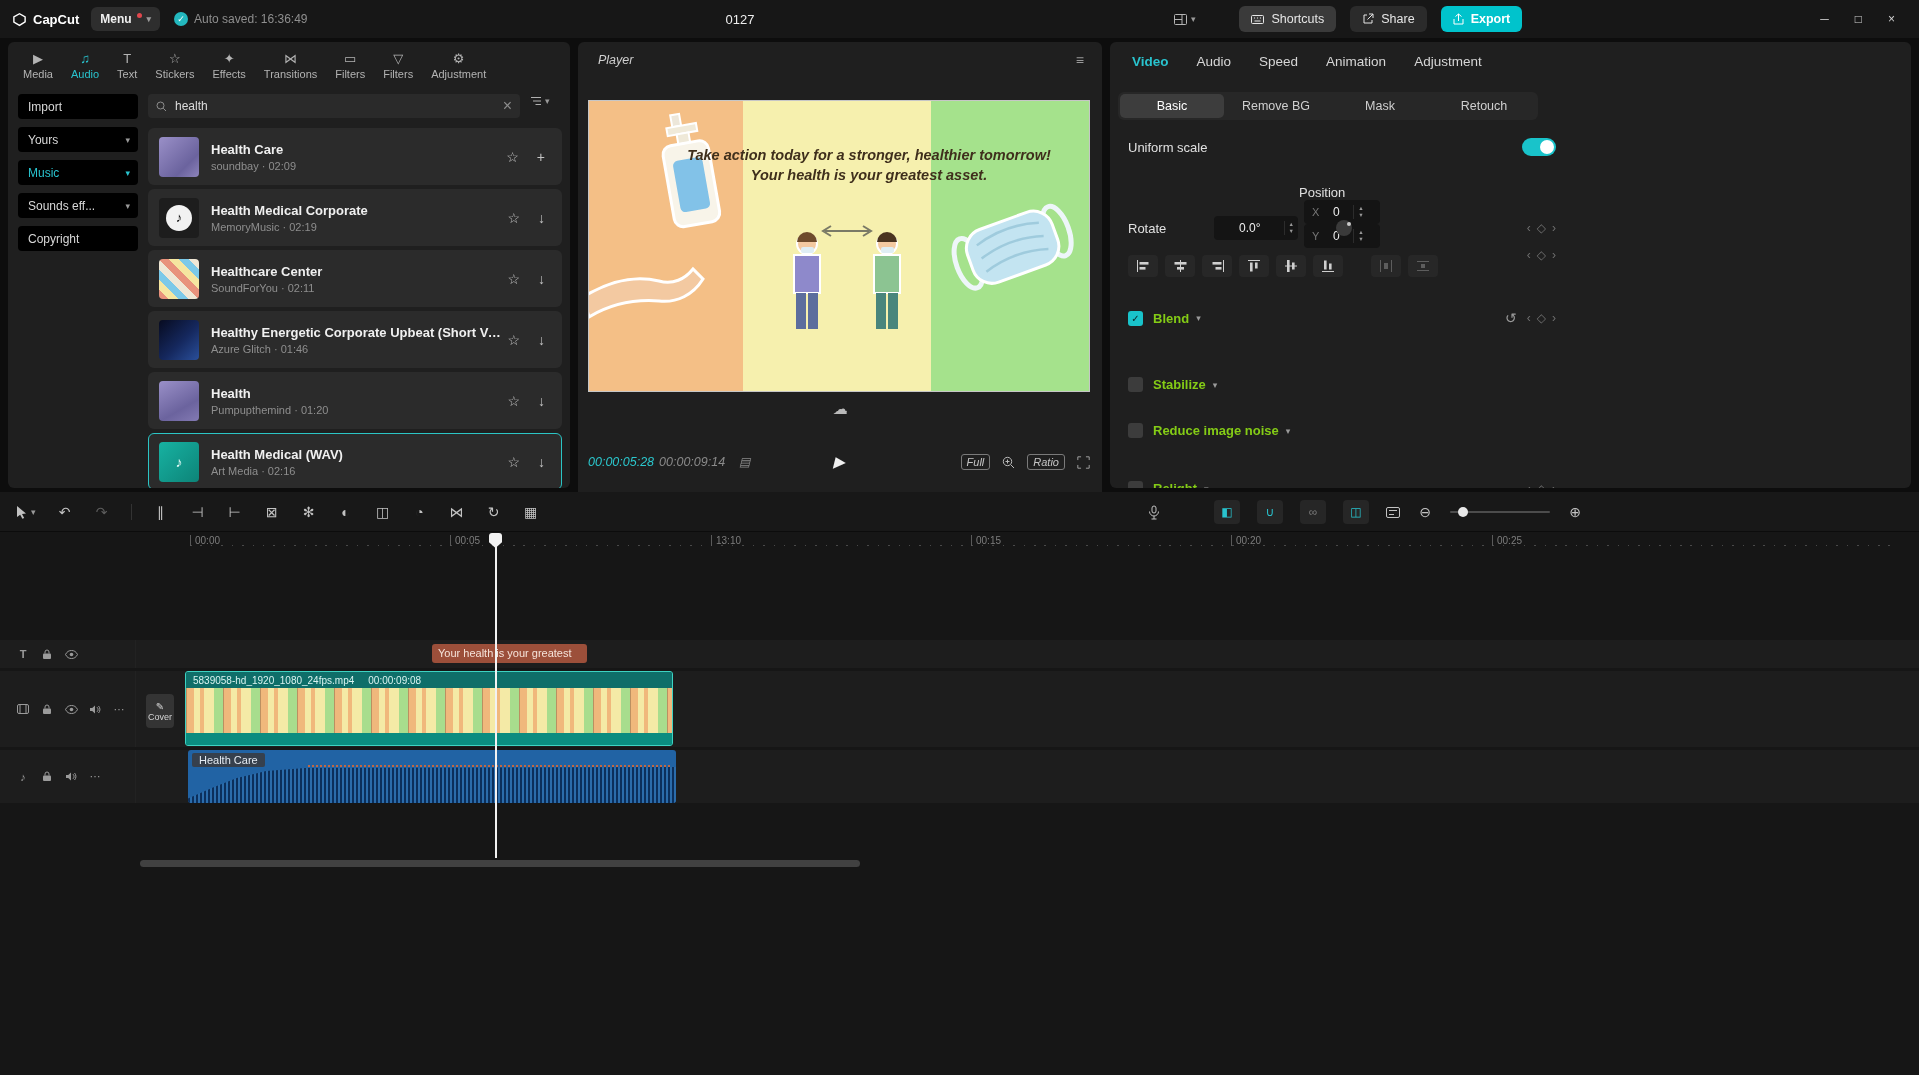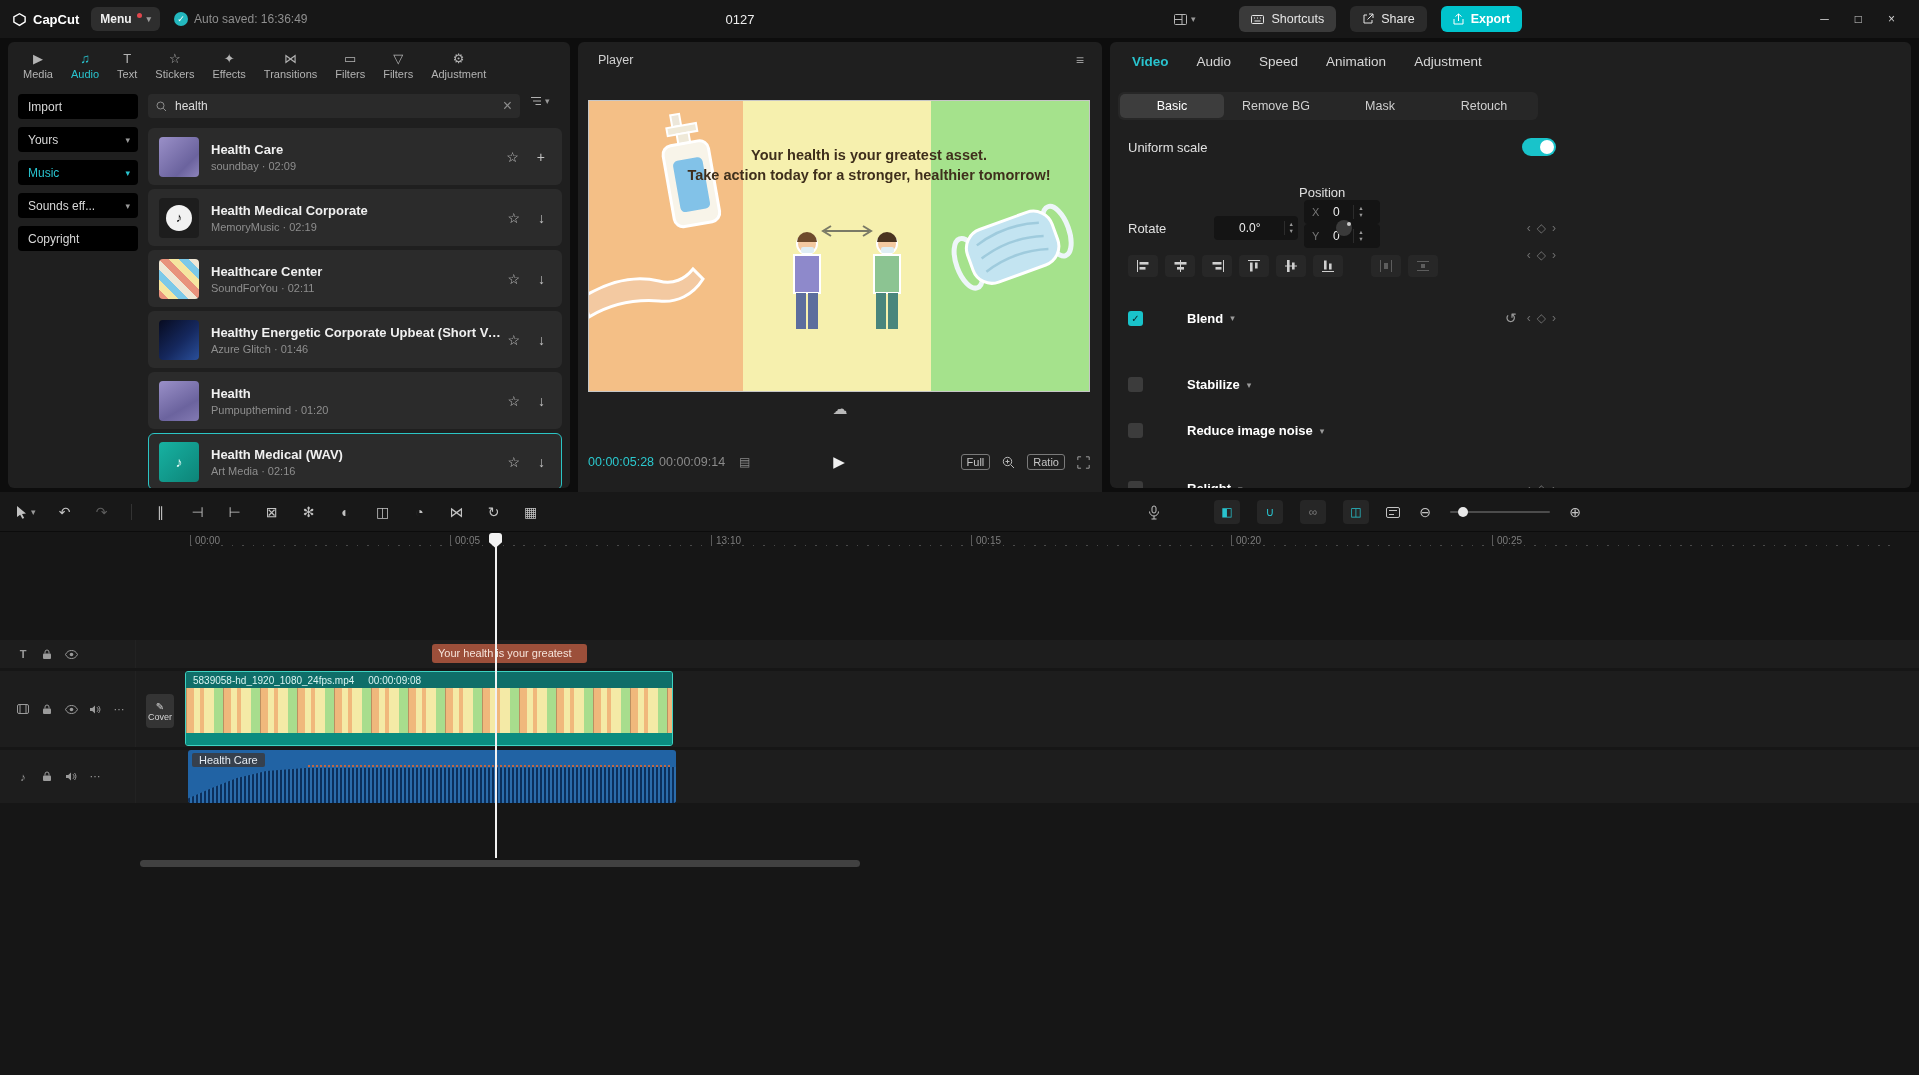--- a/index.html
+++ b/index.html
@@ -48,21 +48,21 @@
   .th3 { background:repeating-linear-gradient(45deg,#e8927c 0 7px,#f5e6a0 7px 14px,#7cc9e8 14px 21px,#efe7d5 21px 28px); }
   .th4 { background:linear-gradient(135deg,#070b20,#15285e 55%,#2a4f9a); }
   .th5 { background:linear-gradient(150deg,#9a90c8,#6b639e 65%,#837ab3); }
   .th6 { background:linear-gradient(135deg,#17b2a2,#0d8478); color:#eafffb; font-size:14px; }
   .aud-meta { flex:1; min-width:0; }
   .aud-title { font-size:13px; font-weight:700; color:#f0f0f0; white-space:nowrap; overflow:hidden; text-overflow:ellipsis; }
   .aud-sub { font-size:11px; color:#8e8e8e; margin-top:3px; }
   .aud-act { display:flex; align-items:center; gap:18px; color:#c4c4c4; font-size:14px; padding-right:6px; }
 
   
-  .player-panel { left:578px; top:42px; width:524px; height:542px; }
+  .player-panel { left:578px; top:42px; width:524px; height:542px;font-style:italic; }
   .pl-head { display:flex; align-items:center; justify-content:space-between; padding:10px 18px 0 20px; font-size:12.5px; color:#cfcfcf; }
   .preview { position:absolute; left:10px; top:58px; width:502px; height:292px; border:1px solid rgba(255,255,255,.75); }
   .pv-caption { position:absolute; left:60px; top:44px; width:440px; text-align:center; font-size:14.5px; font-weight:700; color:#3f2f1c; line-height:1.4; }
   .cloud-ic { position:absolute; left:0; right:0; top:358px; text-align:center; font-size:15px; color:#b9b9b9; }
   .transport { position:absolute; left:10px; right:12px; top:406px; height:28px; display:flex; align-items:center; }
   .tc-cur { color:#2bc8ce; font-size:12.5px; }
   .tc-tot { color:#8a8a8a; font-size:12.5px; margin-left:5px; }
   .frame-ic { color:#8a8a8a; margin-left:14px; font-size:12px; }
   .play-ic { position:absolute; left:0; right:0; text-align:center; color:#f0f0f0; font-size:15px; }
   .tr-right { margin-left:auto; display:flex; align-items:center; gap:12px; color:#b9b9b9; z-index:2; }
@@ -85,21 +85,21 @@
   .stepper { display:flex; flex-direction:column; color:#9a9a9a; font-size:5.5px; line-height:1.3; padding-left:4px; border-left:1px solid #2c2c2c; }
   .kf { margin-left:auto; display:flex; align-items:center; gap:6px; color:#6f6f6f; font-size:12px; }
   .dial { width:16px; height:16px; border-radius:50%; background:#3a3a3a; position:relative; margin-left:38px; }
   .dial .d { position:absolute; left:11px; top:2px; width:4px; height:4px; border-radius:50%; background:#c9c9c9; }
   .alignbar { position:absolute; left:18px; top:213px; display:flex; gap:7px; align-items:center; }
   .al-btn { width:30px; height:22px; background:#272727; border-radius:4px; display:flex; align-items:center; justify-content:center; color:#cfcfcf; }
   .al-btn.dim { color:#5d5d5d; }
   .al-gap { width:14px; }
   .cb { width:15px; height:15px; border-radius:3px; background:#3c3c3c; margin-right:10px; display:flex; align-items:center; justify-content:center; font-size:10px; color:#3c3c3c; flex:none; }
   .cb.on { background:#19c3ca; color:#0c2425; }
-  .sec-label { font-weight:700; color:#ffffff; margin-right:7px;margin-left:34px; }
+  .sec-label { font-weight:700; color:#84cc16; margin-right:7px; }
 
   
   .timeline { position:absolute; left:0; top:492px; width:1919px; height:583px; background:#161616; }
   .tl-toolbar { position:absolute; left:0; top:0; width:100%; height:40px; background:#181818; border-bottom:1px solid #0c0c0c; display:flex; align-items:center; padding-left:16px; gap:21px; }
   .tool { color:#c2c2c2; font-size:14px; display:flex; align-items:center; justify-content:center; min-width:16px; }
   .tool.dim { color:#5d5d5d; }
   .tl-sep { width:1px; height:16px; background:#333; }
   .tl-right { position:absolute; left:1148px; top:0; height:40px; display:flex; align-items:center; gap:17px; color:#c2c2c2; }
   .tgl { width:26px; height:24px; border-radius:4px; background:#262626; display:flex; align-items:center; justify-content:center; font-size:12px; }
   .tgl.on { color:#29c3ce; }
@@ -381,22 +381,22 @@
           <rect x="299" y="192" width="10" height="36" fill="#49857c"></rect>
         </g>
         <g transform="rotate(-20 425 150)">
           <ellipse cx="378" cy="146" rx="12" ry="26" fill="none" stroke="#eef6f9" stroke-width="5"></ellipse>
           <ellipse cx="472" cy="146" rx="12" ry="26" fill="none" stroke="#eef6f9" stroke-width="5"></ellipse>
           <rect x="380" y="118" width="90" height="56" rx="20" fill="#c3e4f1" stroke="#fff" stroke-width="3"></rect>
           <path d="M392 132c22-7 44-7 66 0M392 146c22-7 44-7 66 0M392 160c22-7 44-7 66 0" fill="none" stroke="#9fcbdd" stroke-width="2.5"></path>
         </g>
       </svg>
       <div class="pv-caption">
+        <div>Take action today for a stronger, healthier tomorrow!</div>
         <div>Your health is your greatest asset.</div>
-        <div>Take action today for a stronger, healthier tomorrow!</div>
       </div>
     </div>
     <div class="cloud-ic">☁</div>
     <div class="transport">
       <span class="tc-cur">00:00:05:28</span>
       <span class="tc-tot">00:00:09:14</span>
       <span class="frame-ic">▤</span>
       <span class="play-ic">▶</span>
       <div class="tr-right">
         <span class="boxed">Full</span>

